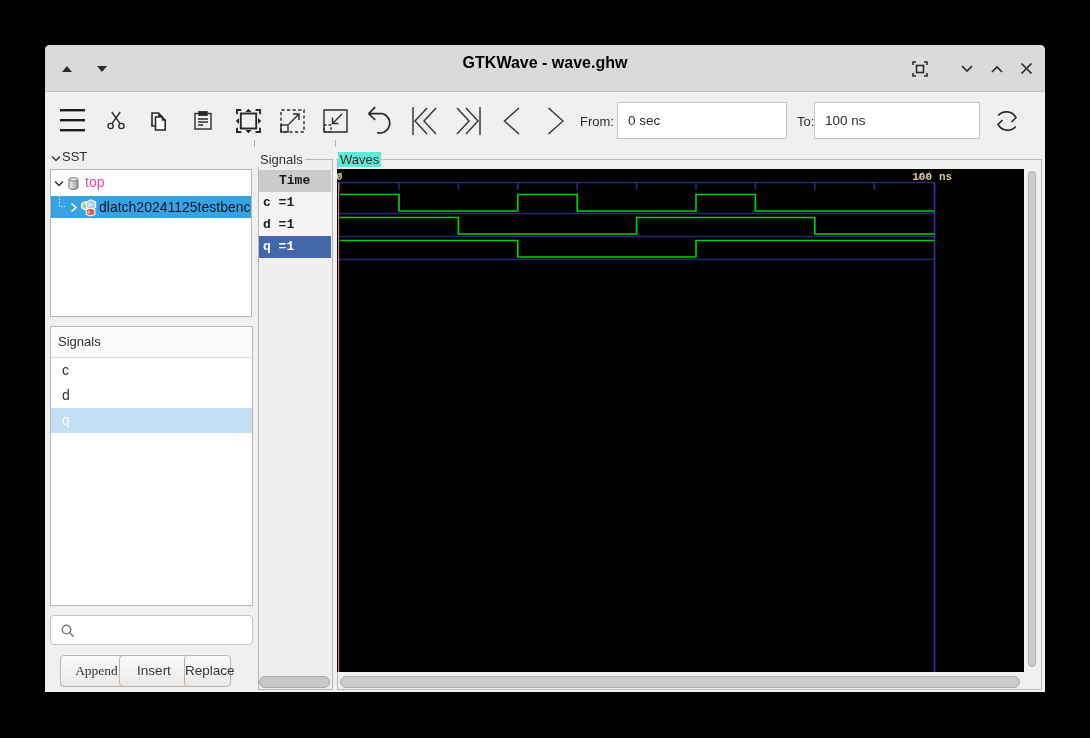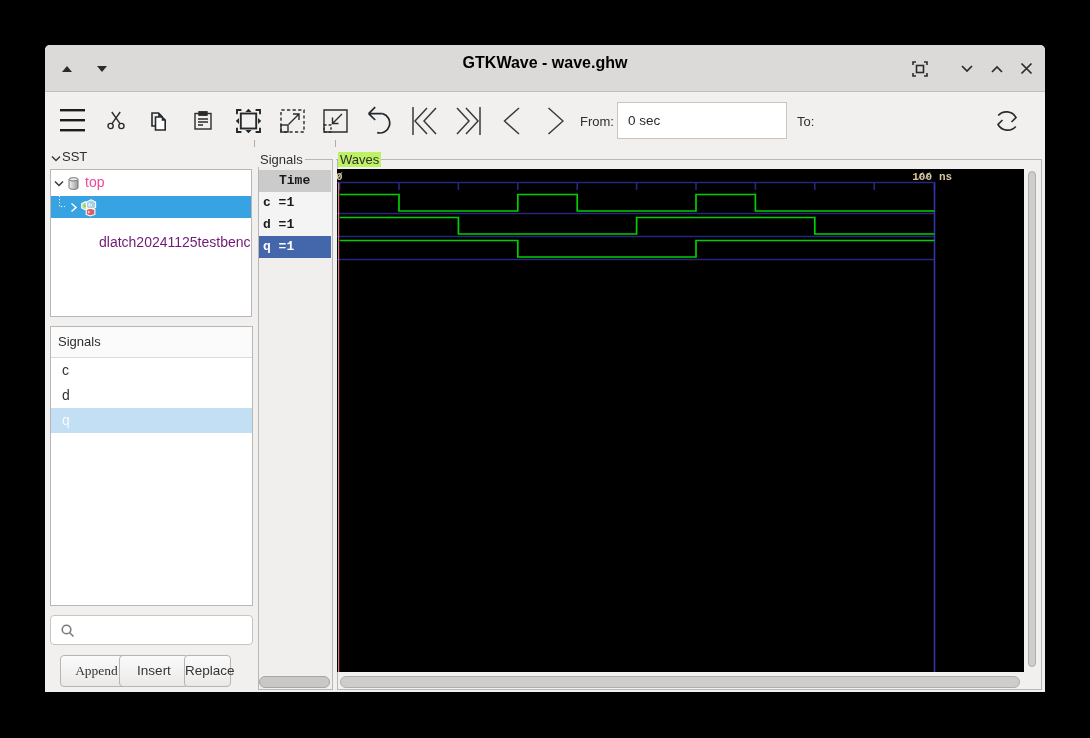--- a/index.html
+++ b/index.html
@@ -152,20 +152,21 @@
     <svg class="ticon" style="left:947px;top:62px" width="30" height="28" viewBox="0 0 30 28">
       <g stroke="#2b2b2b" fill="none" stroke-width="1.6">
         <path d="M6.2 8.5 A 11 11 0 0 1 24 10.5 L19.5 15"></path>
         <path d="M23.8 19.5 A 11 11 0 0 1 6 17.5 L10.5 13"></path>
       </g>
     </svg>
   </div>
   <div class="tlabel" style="left:535px;top:69px;">From:</div>
   <div class="tinput" style="left:572px;top:57px;width:170px;">0 sec</div>
   <div class="tlabel" style="left:752px;top:69px;">To:</div>
+  <div class="tinput" style="left:769px;top:57px;width:166px;">100 ns</div>
 
   <svg style="position:absolute;left:5px;top:109px" width="12" height="9" viewBox="0 0 12 9">
       <path d="M2 2.5 L6 6.5 L10 2.5" stroke="#3a3a3a" fill="none" stroke-width="1.5"></path>
     </svg>
   <div class="sst-label">SST</div>
   <div class="treebox" id="treebox">
 
     <div style="position:absolute;left:0;top:0;width:200px;height:25px;">
       <svg style="position:absolute;left:2px;top:9px" width="12" height="9" viewBox="0 0 12 9">
           <path d="M2 2.5 L6 6.5 L10 2.5" stroke="#3a3a3a" fill="none" stroke-width="1.5"></path>
@@ -194,21 +195,21 @@
           <path d="M2.5 1.5 L7 5.5 L2.5 9.5" stroke="#fff" fill="none" stroke-width="1.5"></path>
         </svg>
       <svg style="position:absolute;left:30px;top:3px" width="17" height="18" viewBox="0 0 17 18">
         <polygon points="4,2.8 7.3,4.6 7.3,8.9 4,10.7 0.7,8.9 0.7,4.6" fill="#b5dc8e" stroke="#fff" stroke-width="1.1"></polygon>
         <path d="M3 6.2 L4.2 7.6 L6.3 4.6" stroke="#7ab648" stroke-width="1" fill="none"></path>
         <polygon points="10,0.8 14.6,3.1 14.6,8.5 10,10.8 5.4,8.5 5.4,3.1" fill="#a5cfe6" stroke="#fff" stroke-width="1.1"></polygon>
         <path d="M8 4.5 V7.5 M8 4.5 C9.3 4.5 9.3 6 8 6 M10.8 5 C9.9 5 9.9 7.5 10.8 7.5" stroke="#fff" stroke-width="0.9" fill="none"></path>
         <polygon points="9.3,9.3 13.9,10.4 13.9,15.4 9.3,16.9 5.2,15.4 5.2,10.6" fill="#dc5f5f" stroke="#fff" stroke-width="1.1"></polygon>
         <path d="M8 12 C7 12 7 14.2 8 14.2 M8 13.1 H9" stroke="#fff" stroke-width="0.9" fill="none"></path>
       </svg>
-      <span style="position:absolute;left:48px;top:2.5px;font-size:14px;color:#701a75;white-space:nowrap;margin-top:35px;">dlatch20241125testbenc</span>
+      <span style="position:absolute;left:48px;top:2.5px;font-size:14px;color:#0f172a;white-space:nowrap;">dlatch20241125testbenc</span>
     </div>
   </div>
   <div class="sigbox">
     <div class="sighead">Signals</div>
     <div class="sigrow" style="top:31px;">c</div>
     <div class="sigrow" style="top:56px;">d</div>
     <div class="sigrow" style="top:81px;background:#c2dff4;color:#fafafa;">q</div>
   </div>
   <div class="searchbox">
     <svg style="position:absolute;left:9px;top:7px" width="16" height="16" viewBox="0 0 16 16">
@@ -231,21 +232,21 @@
   <div class="mlabel" style="top:107px;background:#f1f0ef;padding:0 2px;">Signals</div>
   <div id="midrows" class="mono" style="position:absolute;left:214px;top:125px;width:72px;font-size:13px;font-weight:bold;">
     <div style="position:absolute;left:0;top:0;width:72px;height:22px;background:#cbcbcb;color:#1a1a1a;line-height:22px;padding-left:20px;">Time</div>
     <div style="position:absolute;left:0;top:22px;width:72px;height:22px;background:#f4f4f4;color:#1a1a1a;line-height:22px;padding-left:4px;">c =1</div>
     <div style="position:absolute;left:0;top:44px;width:72px;height:22px;background:#f4f4f4;color:#1a1a1a;line-height:22px;padding-left:4px;">d =1</div>
     <div style="position:absolute;left:0;top:66px;width:72px;height:22px;background:#4466ab;color:#fff;line-height:22px;padding-left:4px;">q =1</div>
   </div>
   <div style="position:absolute;left:214px;top:631px;width:71px;height:12px;background:#c9c8c7;border:1px solid #a8a6a4;border-radius:6px;"></div>
 
   <div class="frameline" style="left:291px;top:114px;width:705px;"></div>
-  <div class="wlabel" style="top:107px;background:#bef264;padding:0 2px;">Waves</div>
+  <div class="wlabel" style="top:107px;background:#5eead4;padding:0 2px;">Waves</div>
   <div style="position:absolute;left:291.5px;top:114px;width:1px;height:531px;background:#b9b7b5;"></div>
   <div style="position:absolute;left:995.5px;top:114px;width:1px;height:531px;background:#b9b7b5;"></div>
   <div style="position:absolute;left:291.5px;top:644px;width:705px;height:1px;background:#b9b7b5;"></div>
   <svg id="wavesvg" style="position:absolute;left:292px;top:124px;background:#000;" width="687" height="503" viewBox="0 0 687 503">
 
     <text x="-1" y="11" font-family="Liberation Mono,monospace" font-size="11" font-weight="bold" fill="#d8c8a0">0</text>
     <text x="595" y="11" font-family="Liberation Mono,monospace" font-size="11" font-weight="bold" fill="#d8c8a0" text-anchor="end">100</text>
     <text x="602" y="11" font-family="Liberation Mono,monospace" font-size="11" font-weight="bold" fill="#d8c8a0">ns</text>
     <g stroke="#d8c8a0" stroke-width="1">
       <path d="M0.4 9.6 L4.8 3.4 M581.6 9.6 L586 3.4 M588.4 9.6 L592.8 3.4"></path>

